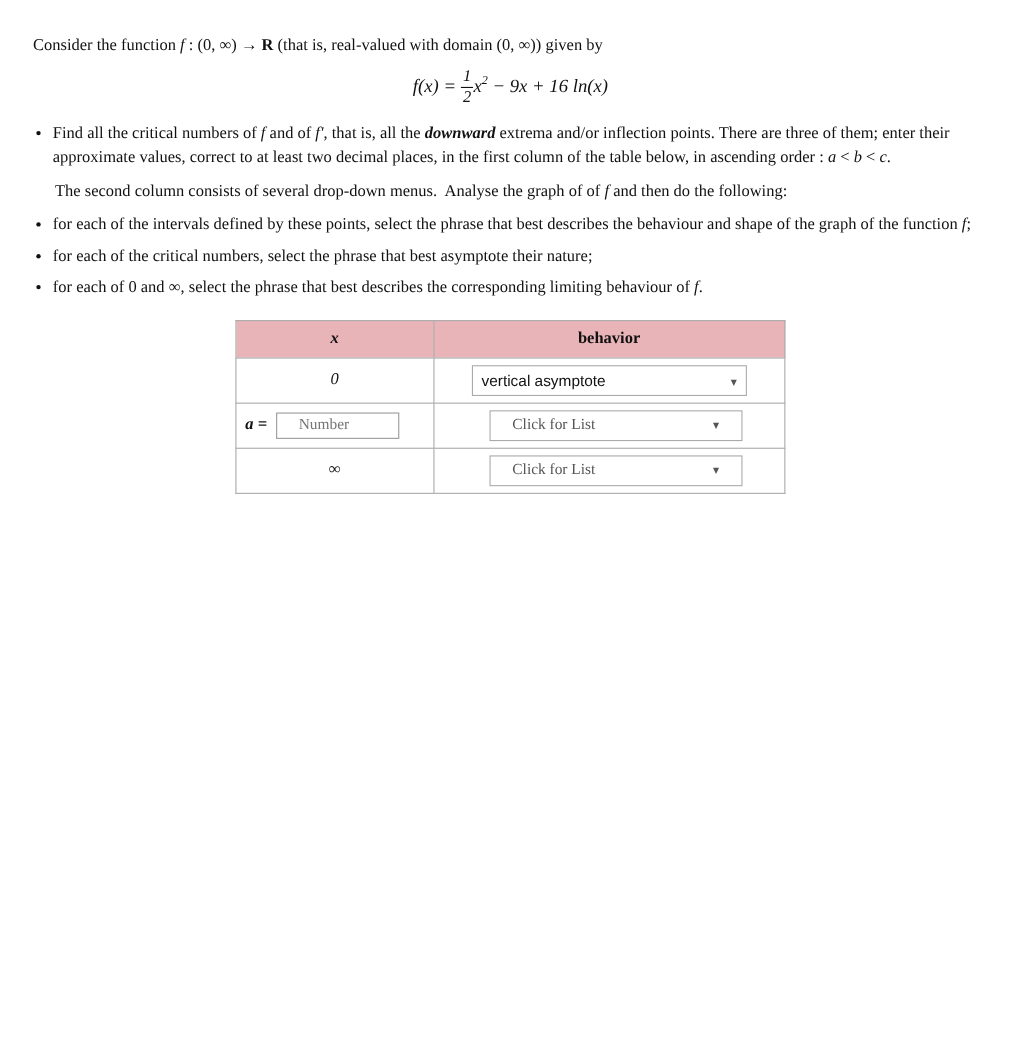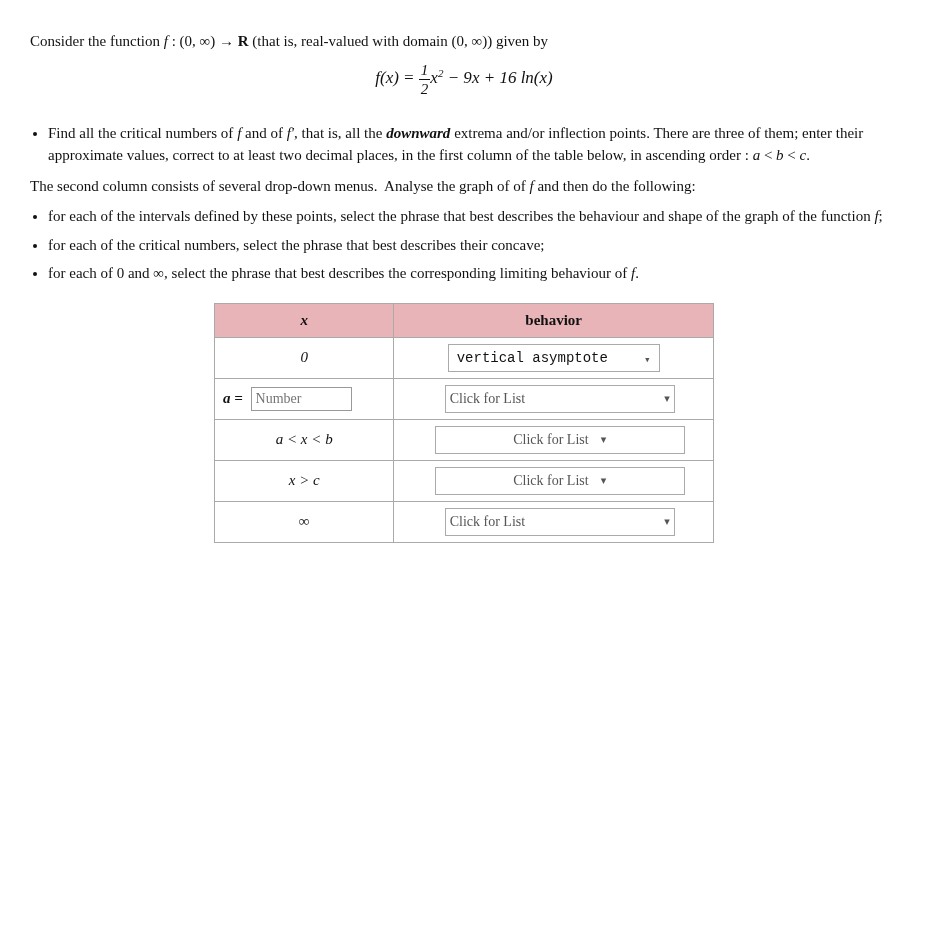--- a/index.html
+++ b/index.html
@@ -8,26 +8,26 @@
       font-size: 15px;
       background: #fff;
       color: #111;
       padding: 30px 30px 30px 30px;
       max-width: 928px;
     }
     .intro-text { line-height: 1.5; }
     .formula-line {
       text-align: center;
       font-size: 17px;
-      margin: 8px 0 24px 0;
+      margin: 8px 0 12px 0;
       font-style: italic;
     }
     .bullet-list { margin-left: 18px; margin-bottom: 8px; }
     .bullet-list li { margin-bottom: 6px; line-height: 1.5; }
-    .second-para { margin-bottom: 8px; line-height: 1.5; }
+    .second-para { margin-bottom: 8px; line-height: 1.5; margin-left: 20px; }
     .table-wrapper {
       display: flex;
       justify-content: center;
       margin-top: 18px;
     }
     table {
       border-collapse: collapse;
       width: 500px;
     }
     th, td {
@@ -58,55 +58,55 @@
       text-align: left;
       padding: 6px 10px;
     }
     .label-bold {
       font-weight: bold;
       font-style: italic;
       margin-right: 4px;
     }
     input[type="text"] {
       border: 1px solid #999;
-      padding: 3px 4px;
+      padding: 3px 20px;
       font-size: 14px;
-      width: 101px;
+      width: 112px;
       font-family: Georgia, serif;
     }
     .dropdown-btn {
       display: inline-flex;
       align-items: center;
       justify-content: space-between;
       border: 1px solid #aaa;
       background: #fff;
-      padding: 5px 4px;
+      padding: 5px 20px;
       font-size: 14px;
       font-family: Georgia, serif;
       cursor: pointer;
       width: 230px;
       color: #555;
       margin-left: 12px;
     }
     .dropdown-btn .arrow {
       font-size: 11px;
       margin-left: 8px;
       color: #555;
     }
     .dropdown-selected {
       display: inline-flex;
       align-items: flex-end;
       justify-content: space-between;
       border: 1px solid #aaa;
       background: #fff;
       padding: 5px 8px;
       font-size: 14px;
-      font-family: Liberation Mono, monospace;
+      font-family: Liberation Sans, sans-serif;
       cursor: pointer;
-      width: 212px;
+      width: 250px;
       color: #111;
     }
     .dropdown-selected .arrow {
       font-size: 11px;
       margin-left: 8px;
       color: #555;
     }
     sup { font-size: 11px; }
     .fraction {
       display: inline-block;
@@ -133,21 +133,21 @@
     Find all the critical numbers of <i>f</i> and of <i>f'</i>, that is, all the <i><b>downward</b></i> extrema and/or inflection points. There are three of them; enter their approximate values, correct to at least two decimal places, in the first column of the table below, in ascending order : <i>a</i> &lt; <i>b</i> &lt; <i>c</i>.
   </li>
 </ul>
 
 <p class="second-para">
   The second column consists of several drop-down menus.&nbsp; Analyse the graph of of <i>f</i> and then do the following:
 </p>
 
 <ul class="bullet-list">
   <li>for each of the intervals defined by these points, select the phrase that best describes the behaviour and shape of the graph of the function <i>f</i>;</li>
-  <li>for each of the critical numbers, select the phrase that best describes their concave;</li>
+  <li>for each of the critical numbers, select the phrase that best asymptote their nature;</li>
   <li>for each of 0 and ∞, select the phrase that best describes the corresponding limiting behaviour of <i>f</i>.</li>
 </ul>
 
 <div class="table-wrapper">
   <table>
     <thead>
       <tr>
         <th class="col-x"><i>x</i></th>
         <th class="col-behavior">behavior</th>
       </tr>
@@ -171,42 +171,24 @@
           <input type="text" placeholder="Number" style="">
         </td>
         <td class="behavior-cell">
           <button class="dropdown-btn">
             <span>Click for List</span>
             <span class="arrow">▾</span>
           </button>
         </td>
       </tr>
 
-      <tr>
-        <td class="x-cell"><i>a</i> &lt; <i>x</i> &lt; <i>b</i></td>
-        <td class="behavior-cell">
-          <button class="dropdown-btn" style="width:250px; color:#555; justify-content:center;">
-            <span>Click for List</span>
-            <span class="arrow" style="margin-left:12px;">▾</span>
-          </button>
-        </td>
-      </tr>
 
 
 
 
-      <tr>
-        <td class="x-cell"><i>x</i> &gt; <i>c</i></td>
-        <td class="behavior-cell">
-          <button class="dropdown-btn" style="width:250px; color:#555; justify-content:center;">
-            <span>Click for List</span>
-            <span class="arrow" style="margin-left:12px;">▾</span>
-          </button>
-        </td>
-      </tr>
 
       <tr>
         <td class="x-cell">∞</td>
         <td class="behavior-cell">
           <button class="dropdown-btn">
             <span>Click for List</span>
             <span class="arrow">▾</span>
           </button>
         </td>
       </tr>

